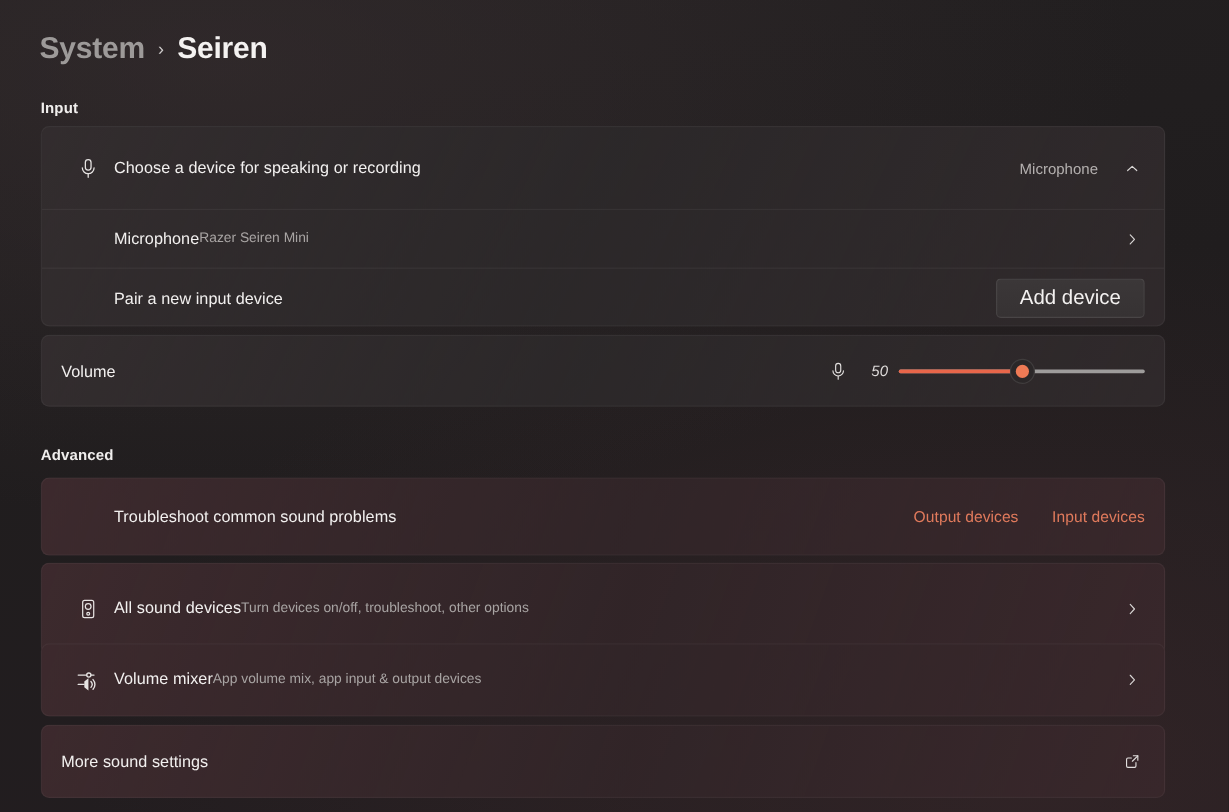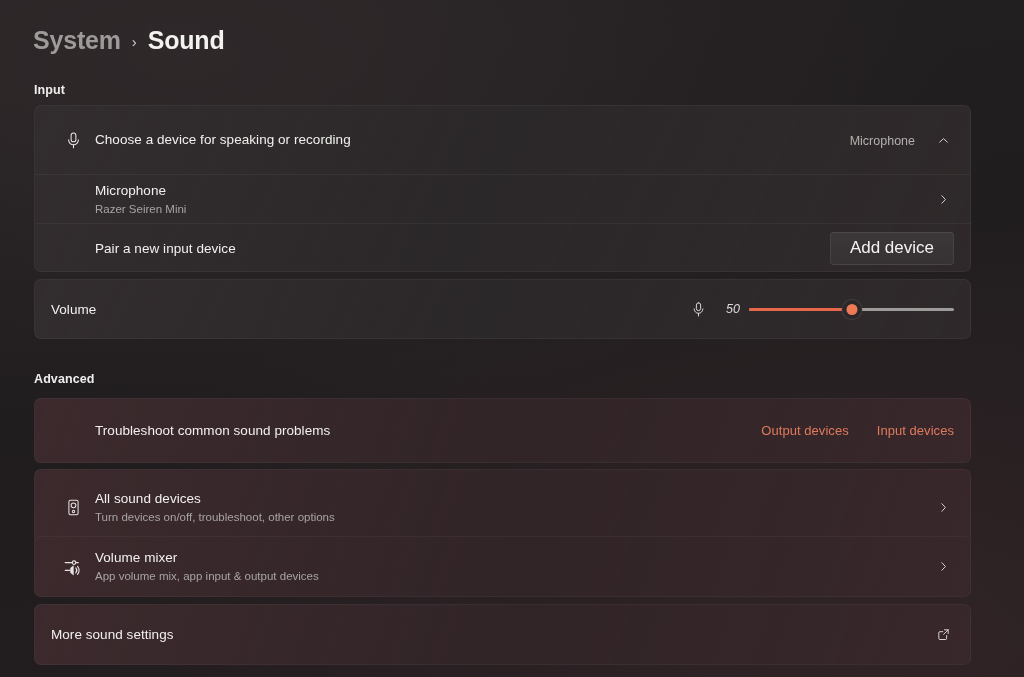--- a/index.html
+++ b/index.html
@@ -121,21 +121,21 @@
   .icon-slot {
     width: 44px;
     min-width: 44px;
     display: flex;
     align-items: center;
     justify-content: center;
     color: #e6e3e2;
   }
   .icon-slot svg { display: block; }
 
-  .texts { display: flex; flex-direction: column; justify-content: center; min-width: 0; }
+  .texts { display: flex; flex-direction: row; justify-content: center; min-width: 0; }
   .t-primary {
     font-size: 13.5px;
     color: #f2f0ef;
     line-height: 1.35;
     letter-spacing: 0.05px;
   }
   .t-secondary {
     font-size: 11.5px;
     color: #a8a4a3;
     line-height: 1.4;
@@ -249,21 +249,21 @@
   .ext-icon { color: #e2dfde; display: flex; align-items: center; justify-content: center; width: 22px; }
 </style>
 </head>
 <body>
 
 <div class="page">
 
   <div class="breadcrumb">
     <span class="crumb-system">System</span>
     <span class="crumb-sep">›</span>
-    <span class="crumb-current">Sound</span>
+    <span class="crumb-current">Seiren</span>
   </div>
 
   <div class="section-head" id="head-input">Input</div>
 
   <div class="card tint-a" id="card-device">
 
     <div class="row with-divider" id="row-choose">
       <div class="icon-slot">
         <svg width="19" height="19" viewBox="0 0 24 24" fill="none" stroke="currentColor" stroke-width="1.35" stroke-linecap="round" stroke-linejoin="round">
           <rect x="9" y="2.6" width="6" height="11" rx="3"></rect>

